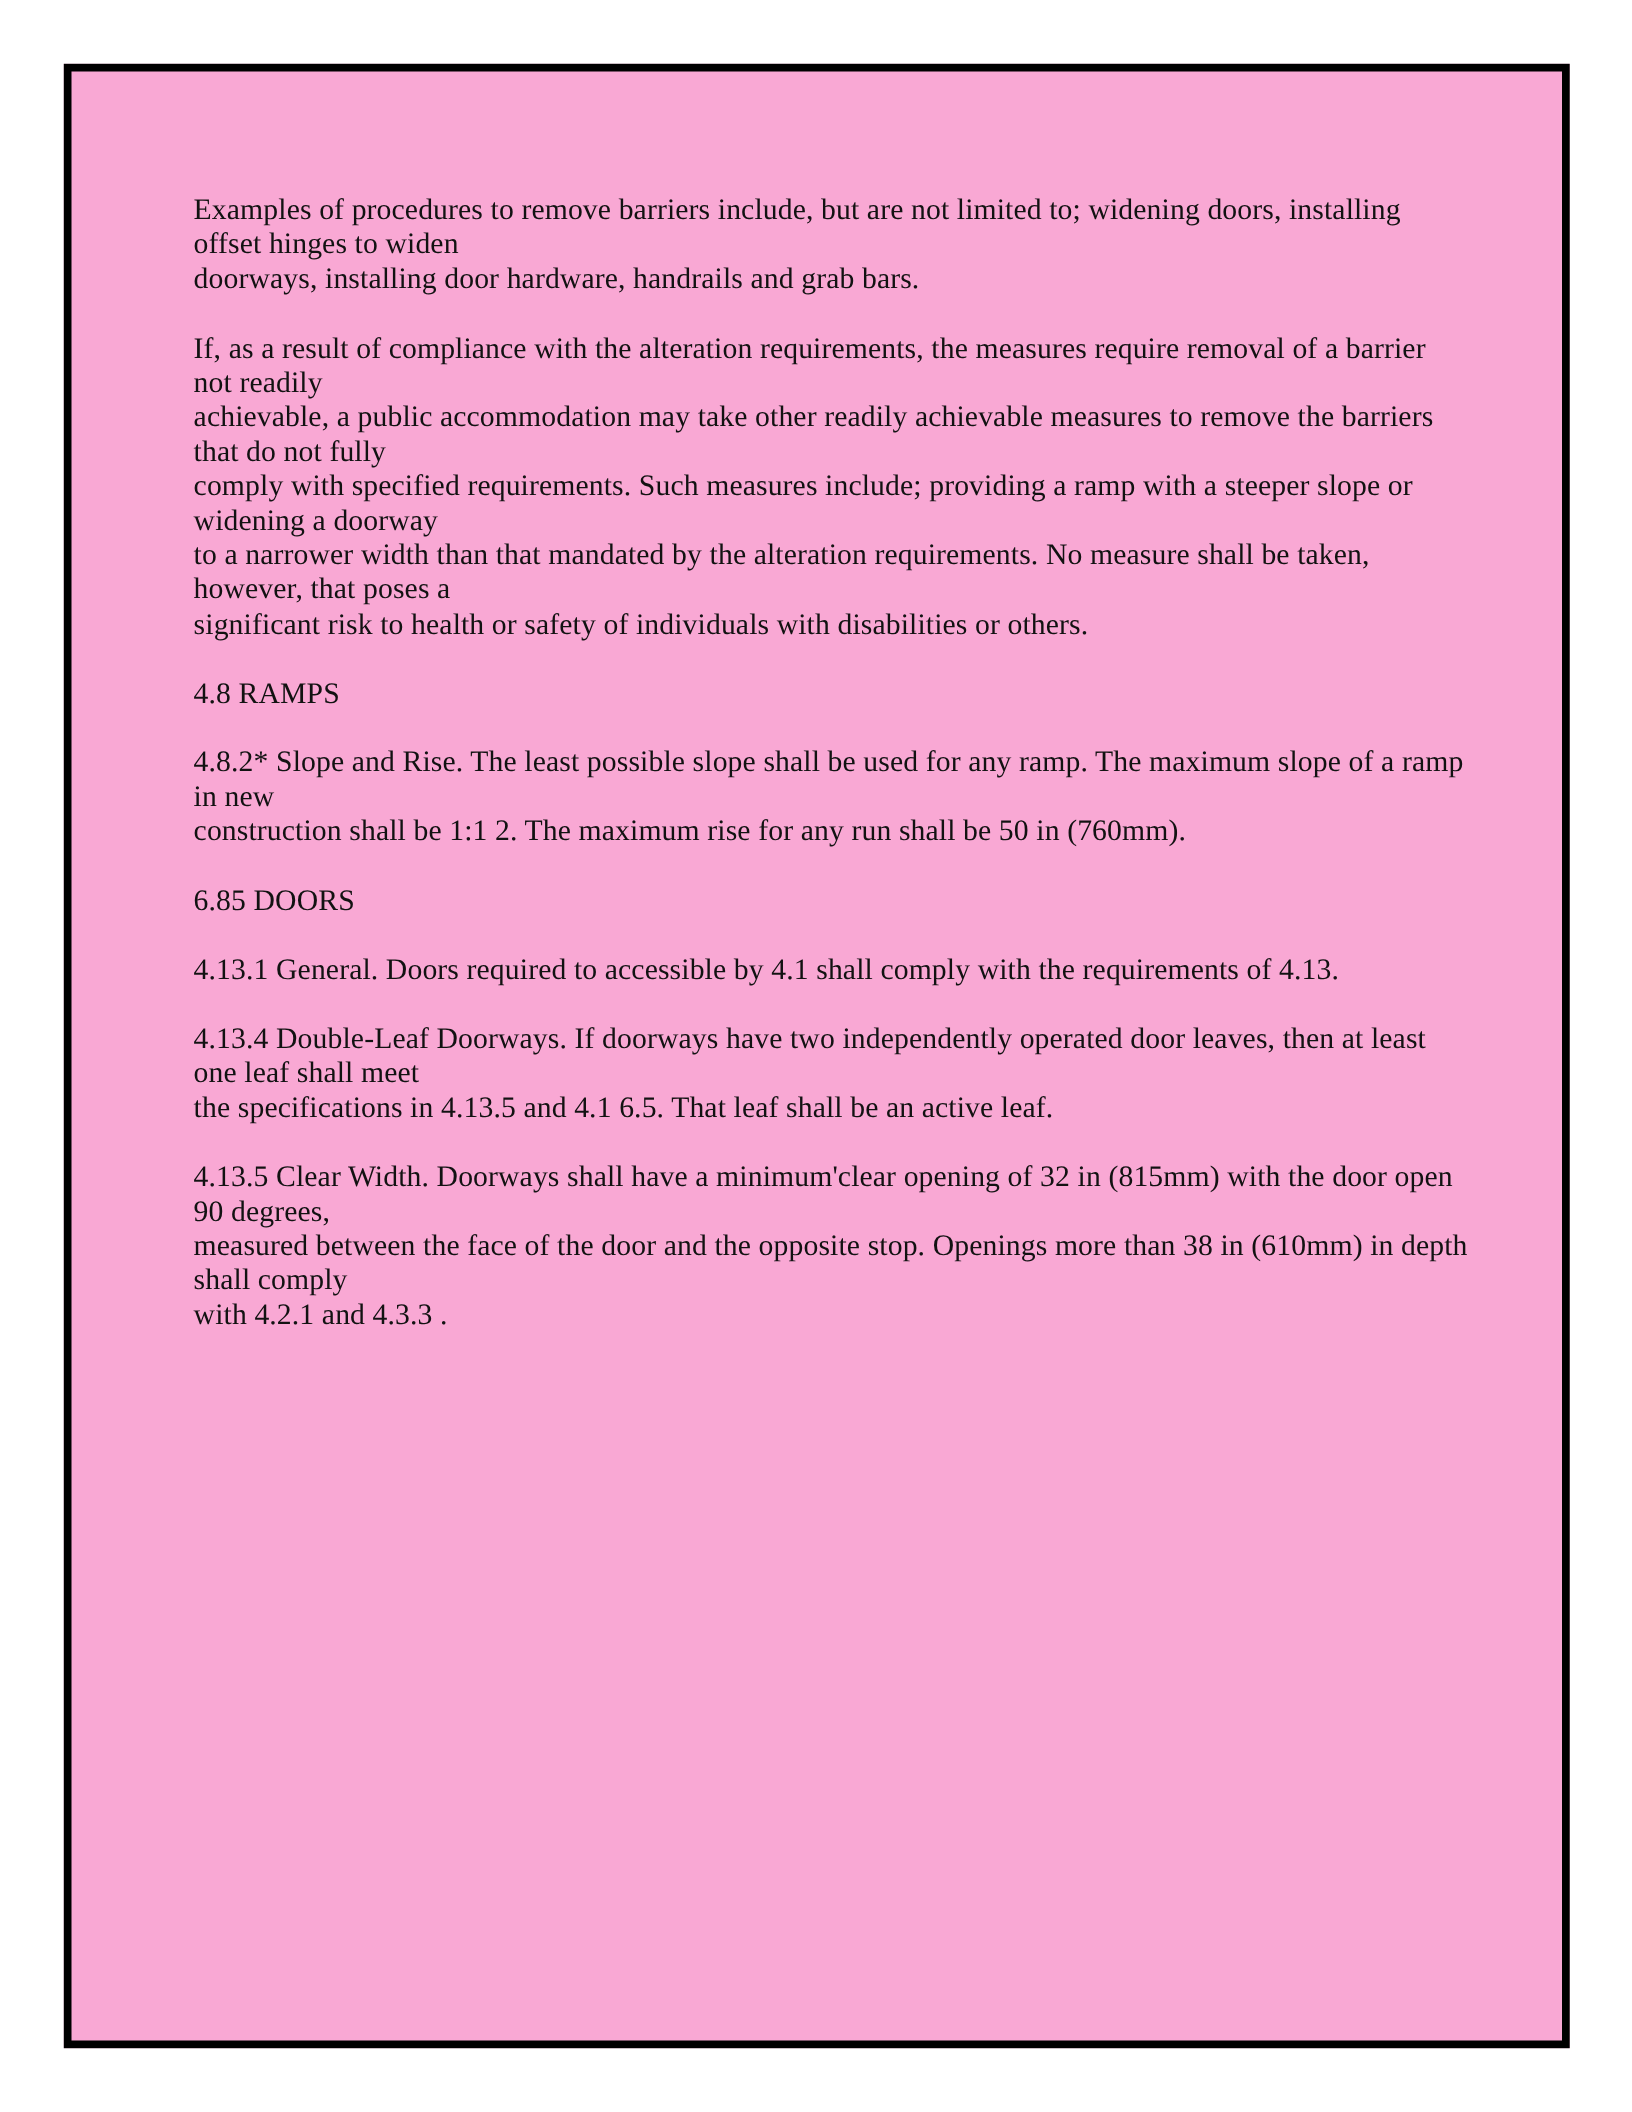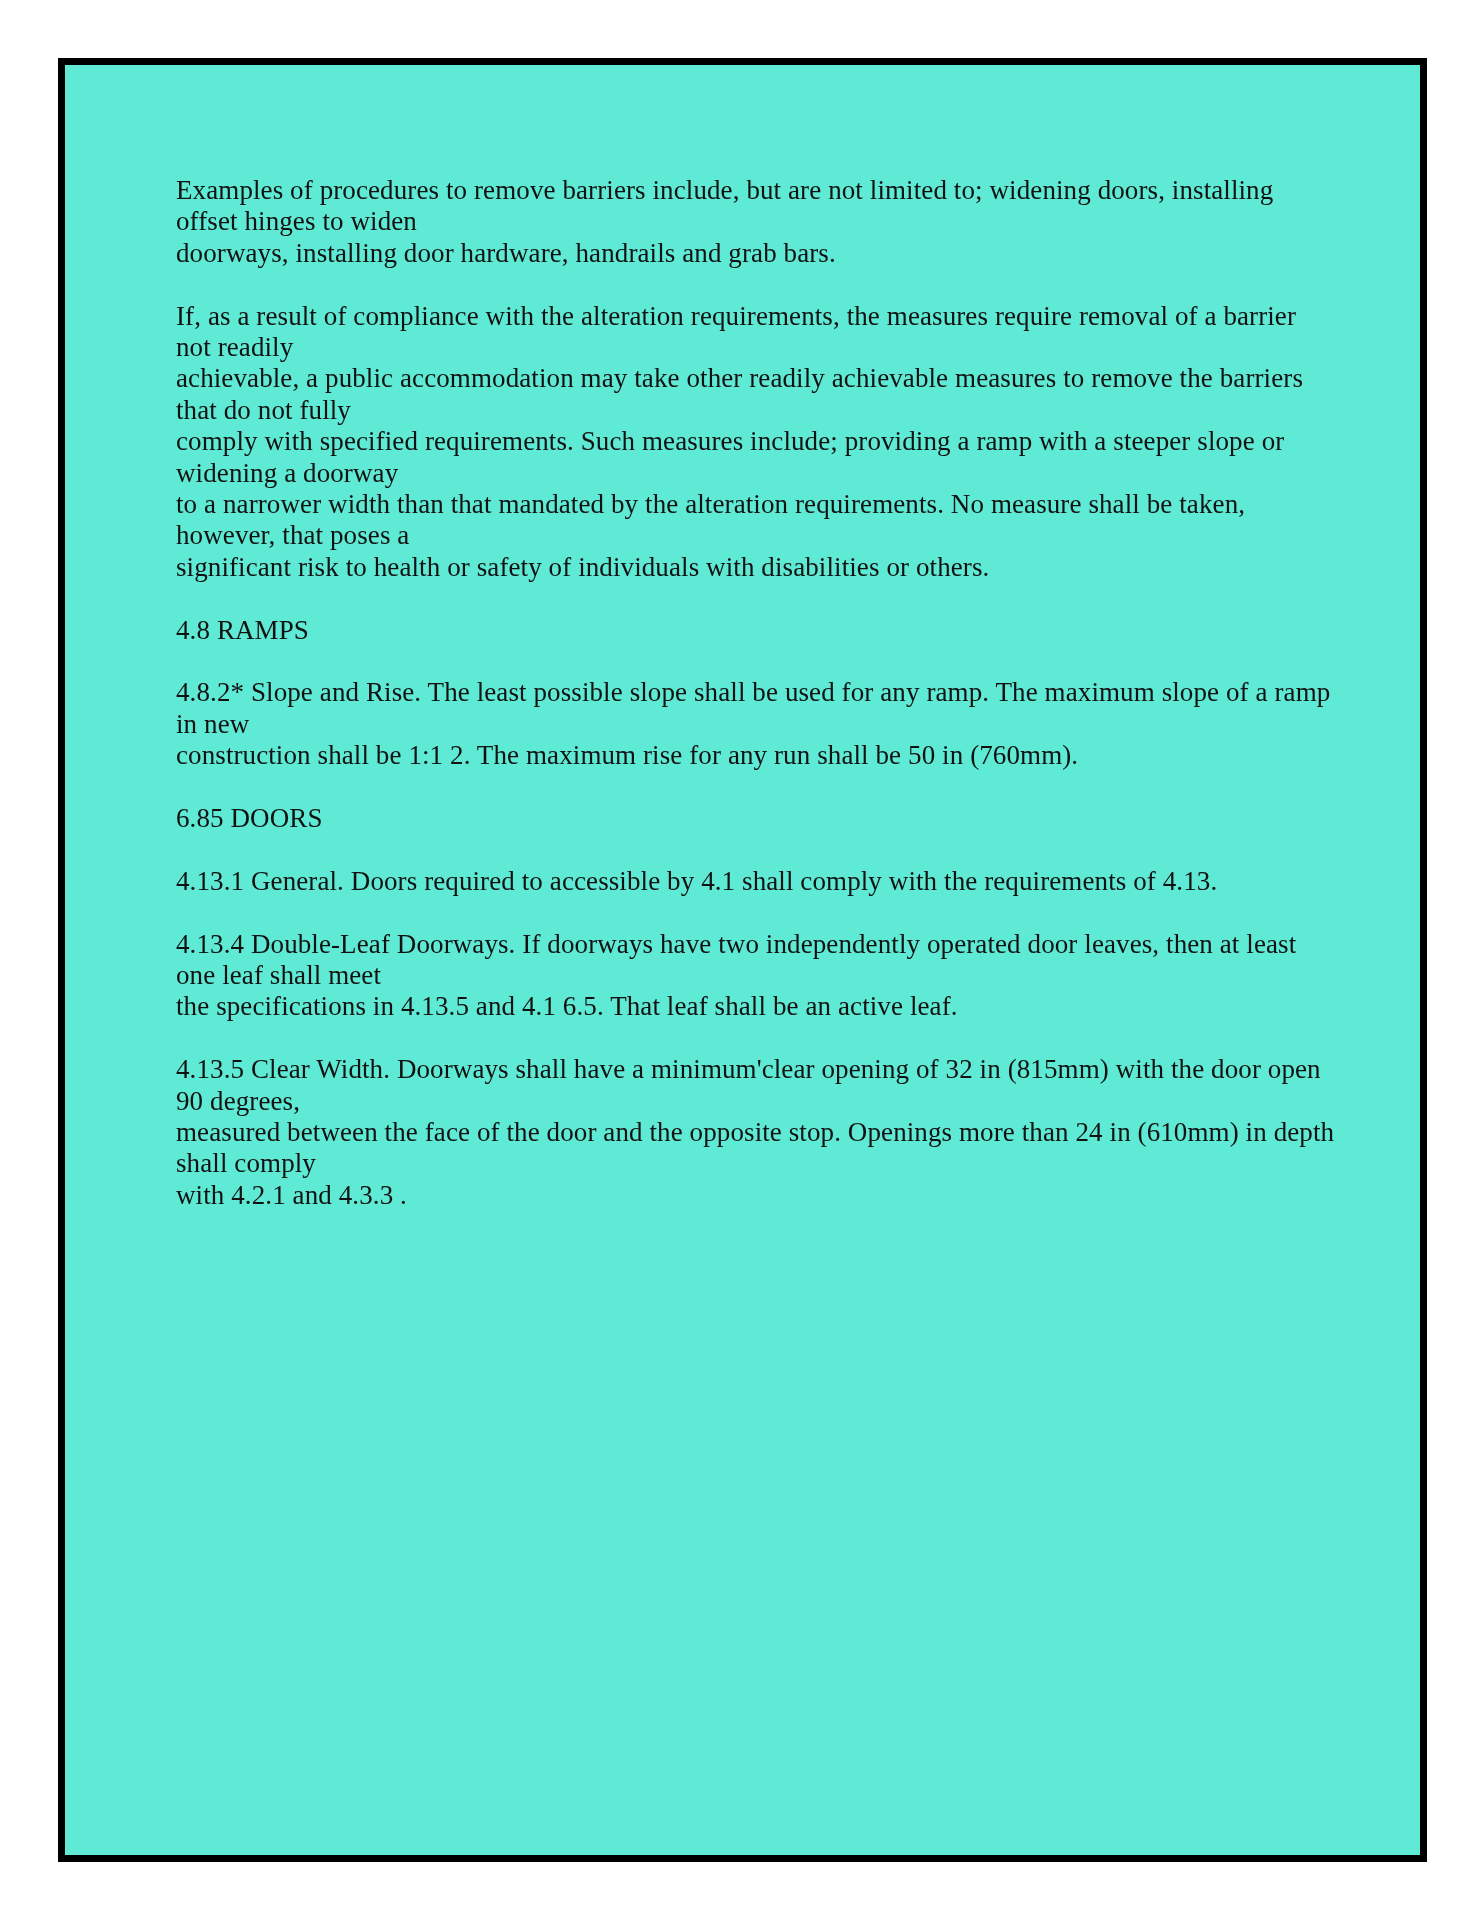--- a/index.html
+++ b/index.html
@@ -15,21 +15,21 @@
     overflow: hidden;
   }
   .page-frame {
     position: absolute;
     left: 58px;
     top: 58px;
     width: 1369px;
     height: 1804px;
     border: 7px solid #000000;
     box-sizing: border-box;
-    background: #5eead4;
+    background: #f9a8d4;
     overflow: hidden;
   }
   .page-content {
     padding: 110px 38px 0 111px;
     font-size: 27px;
     line-height: 31.4px;
     color: #121212;
   }
   .page-content p {
     margin: 0 0 31.4px 0;
@@ -58,17 +58,17 @@
     <p>4.8.2* Slope and Rise. The least possible slope shall be used for any ramp. The maximum slope of a ramp
 in new
 construction shall be 1:1 2. The maximum rise for any run shall be 50 in (760mm).</p>
     <p>6.85 DOORS</p>
     <p>4.13.1 General. Doors required to accessible by 4.1 shall comply with the requirements of 4.13.</p>
     <p>4.13.4 Double-Leaf Doorways. If doorways have two independently operated door leaves, then at least
 one leaf shall meet
 the specifications in 4.13.5 and 4.1 6.5. That leaf shall be an active leaf.</p>
     <p>4.13.5 Clear Width. Doorways shall have a minimum'clear opening of 32 in (815mm) with the door open
 90 degrees,
-measured between the face of the door and the opposite stop. Openings more than 24 in (610mm) in depth
+measured between the face of the door and the opposite stop. Openings more than 38 in (610mm) in depth
 shall comply
 with 4.2.1 and 4.3.3 .</p>
   </div>
 </div>
 
 </body></html>

